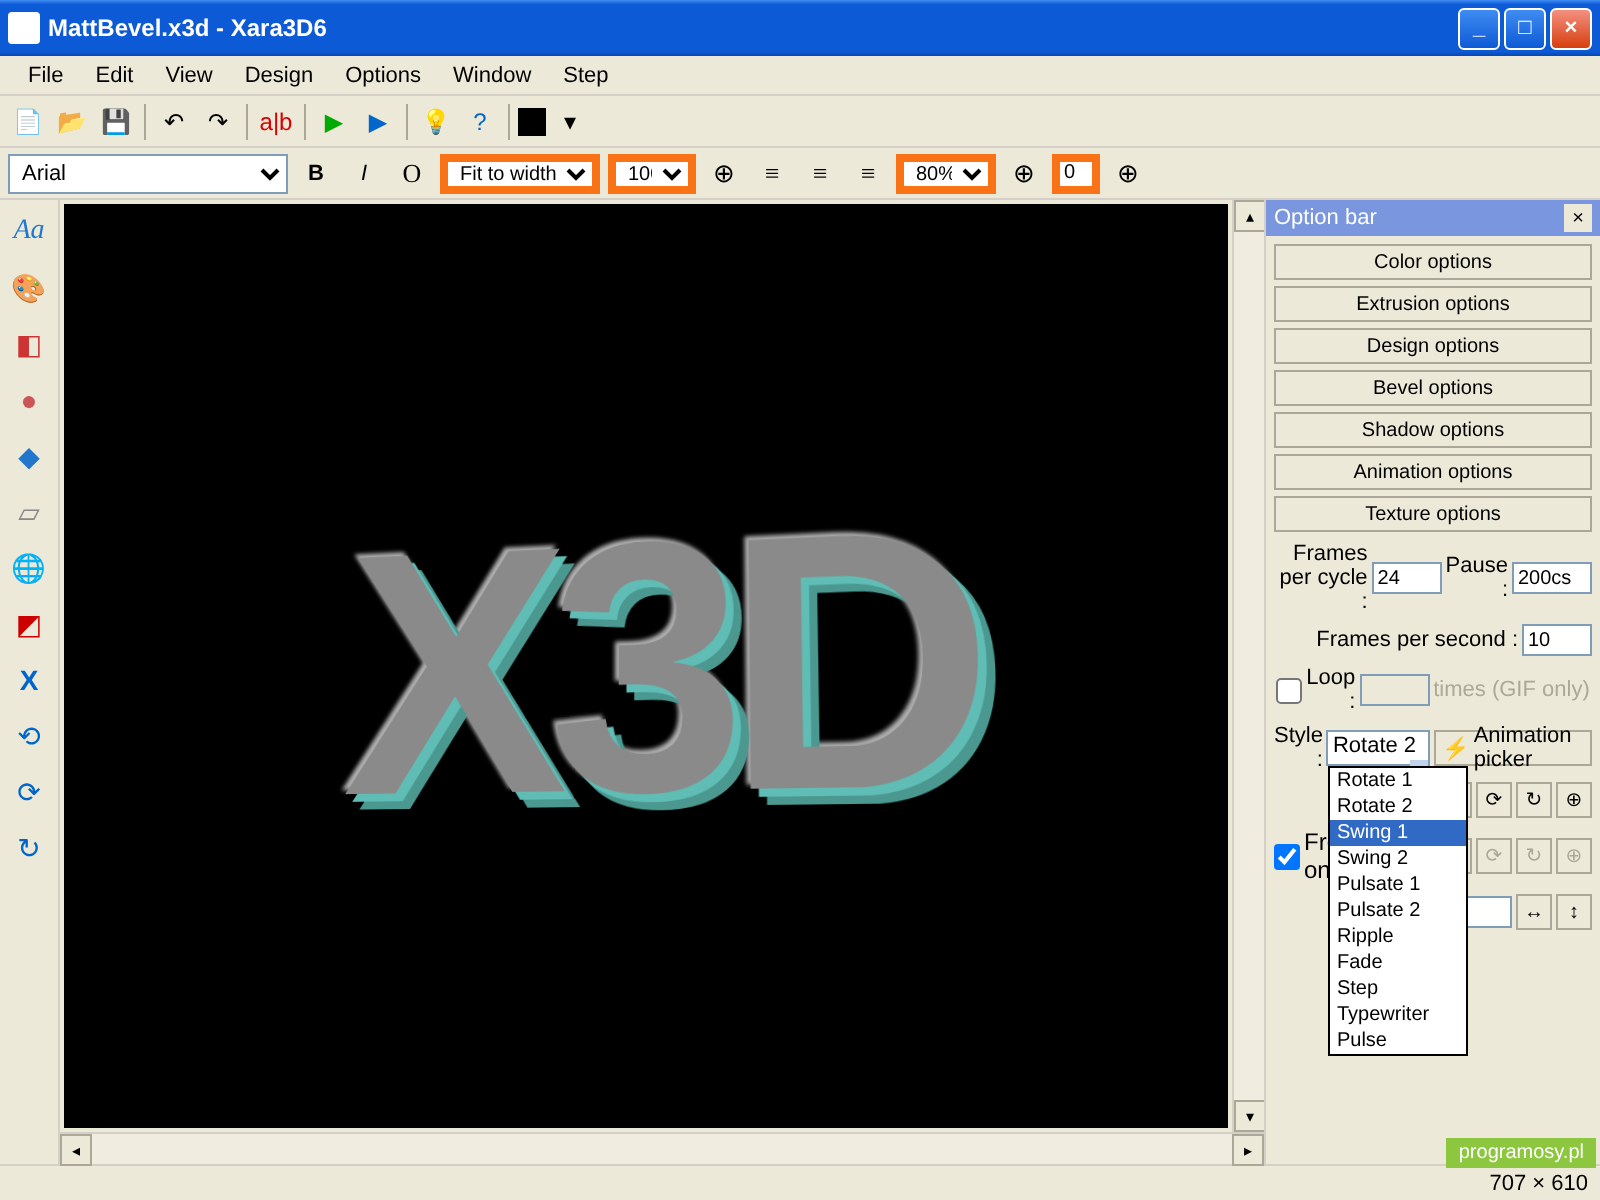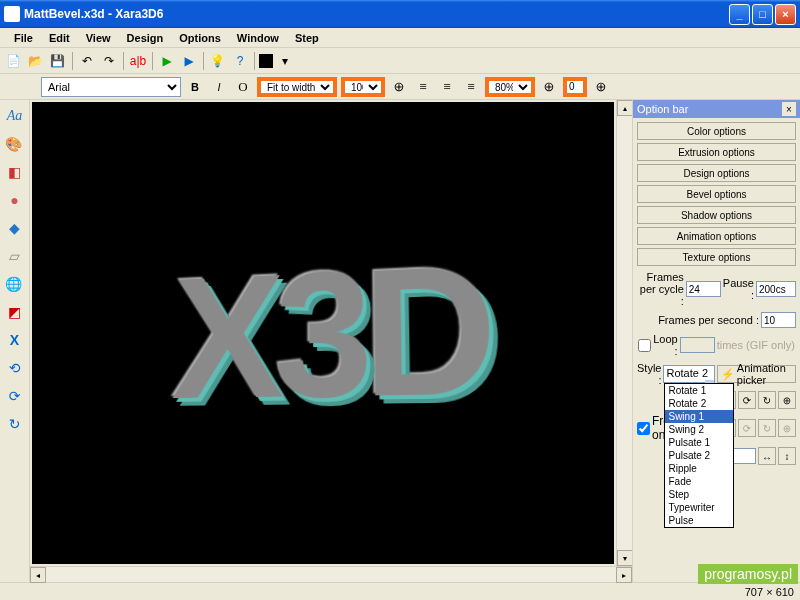--- a/index.html
+++ b/index.html
@@ -6,26 +6,26 @@
 body { background: #ece9d8; width: 800px; height: 600px; overflow: hidden; position: relative; }
 .titlebar { height: 28px; background: linear-gradient(to bottom, #3f8cf3 0%, #0d5ad6 8%, #0d5ad6 92%, #0947b0 100%); display: flex; align-items: center; padding: 0 4px; color: white; }
 .titlebar-icon { width: 16px; height: 16px; background: #fff; border-radius: 2px; margin-right: 4px; }
 .titlebar-text { flex: 1; font-weight: bold; font-size: 12px; }
 .win-btns { display: flex; gap: 2px; }
 .win-btn { width: 21px; height: 21px; border: 1px solid #fff; border-radius: 3px; display: flex; align-items: center; justify-content: center; color: white; font-weight: bold; cursor: pointer; }
 .win-btn.min { background: linear-gradient(#3f8cf3,#0d5ad6); }
 .win-btn.max { background: linear-gradient(#3f8cf3,#0d5ad6); }
 .win-btn.close { background: linear-gradient(#f39080,#d63f0d); }
 .menubar { height: 20px; background: #ece9d8; display: flex; align-items: center; padding: 0 6px; border-bottom: 1px solid #d4d0c8; }
-.menu-item { padding: 2px 8px; cursor: pointer; font-weight: bold; }
+.menu-item { padding: 2px 8px; cursor: pointer; }
 .toolbar { height: 26px; background: #ece9d8; display: flex; align-items: center; padding: 0 4px; gap: 2px; border-bottom: 1px solid #d4d0c8; }
 .tool-btn { width: 20px; height: 20px; border: 1px solid transparent; display: flex; align-items: center; justify-content: center; cursor: pointer; font-size: 12px; }
 .tool-sep { width: 1px; height: 18px; background: #aca899; margin: 0 2px; }
 .format-bar { height: 26px; background: #ece9d8; display: flex; align-items: center; padding: 0 4px; gap: 4px; border-bottom: 1px solid #d4d0c8; }
-.font-select { width: 140px; height: 20px; border: 1px solid #7f9db9; background: white; padding: 0 2px; margin-left: 37px; }
+.font-select { width: 140px; height: 20px; border: 1px solid #7f9db9; background: white; padding: 0 2px; }
 .fmt-btn { width: 20px; height: 20px; border: 1px solid transparent; display: flex; align-items: center; justify-content: center; cursor: pointer; font-family: Georgia, serif; font-size: 13px; }
 .dropdown-small { height: 20px; border: 4px solid #f97316; background: white; padding: 0 2px; font-size: 10px; }
 .main-area { display: flex; height: calc(600px - 28px - 20px - 26px - 26px - 18px); }
 .left-toolbar { width: 30px; background: #ece9d8; border-right: 1px solid #d4d0c8; display: flex; flex-direction: column; align-items: center; padding: 4px 0; gap: 4px; }
 .side-tool { width: 24px; height: 24px; display: flex; align-items: center; justify-content: center; cursor: pointer; border-radius: 2px; font-size: 14px; }
 .canvas-area { flex: 1; display: flex; flex-direction: column; background: #ece9d8; }
 .canvas-viewport { flex: 1; background: #000; margin: 2px; position: relative; overflow: hidden; display: flex; align-items: center; justify-content: center; }
 .x3d-text { font-size: 180px; font-weight: bold; font-family: Arial, sans-serif; color: #8a8a8a; text-shadow: 4px 4px 0 #5fbdb5, 8px 8px 0 #4a9890, -2px -2px 2px #b0b0b0; transform: perspective(800px) rotateX(8deg) rotateY(-12deg); letter-spacing: -10px; }
 .scrollbar-v { width: 16px; background: #ece9d8; border-left: 1px solid #d4d0c8; display: flex; flex-direction: column; }
 .scrollbar-h { height: 16px; background: #ece9d8; border-top: 1px solid #d4d0c8; display: flex; }
@@ -40,21 +40,21 @@
 .param-row label { flex: 1; text-align: right; }
 .param-input { width: 35px; height: 16px; border: 1px solid #7f9db9; background: white; font-size: 10px; padding: 0 2px; }
 .style-select { width: 70px; height: 18px; border: 1px solid #7f9db9; background: white; font-size: 10px; position: relative; }
 .dropdown-list { position: absolute; top: 17px; left: 0; width: 70px; background: white; border: 1px solid #000; z-index: 100; }
 .dd-item { padding: 1px 3px; font-size: 10px; cursor: pointer; }
 .dd-item.sel { background: #316ac5; color: white; }
 .anim-picker-btn { height: 18px; border: 1px solid #aca899; background: #ece9d8; font-size: 10px; padding: 0 3px; cursor: pointer; display: flex; align-items: center; gap: 2px; }
 .small-btn-row { display: flex; gap: 2px; }
 .small-btn { width: 18px; height: 18px; border: 1px solid #aca899; background: #ece9d8; font-size: 10px; cursor: pointer; display: flex; align-items: center; justify-content: center; }
 .statusbar { height: 18px; background: #ece9d8; border-top: 1px solid #d4d0c8; display: flex; align-items: center; justify-content: flex-end; padding: 0 6px; font-size: 10px; gap: 8px; }
-.watermark { position: absolute; bottom: 16px; right: 2px; background: #8dc63f; color: white; padding: 2px 6px; font-size: 14px; z-index: 200; }
+.watermark { position: absolute; bottom: 16px; right: 2px; background: #8dc63f; color: white; padding: 2px 6px; font-size: 10px; z-index: 200; }
 .disabled-text { color: #aca899; }
 </style>
 </head>
 <body>
 
 <div class="titlebar">
   <div class="titlebar-icon"></div>
   <div class="titlebar-text">MattBevel.x3d - Xara3D6</div>
   <div class="win-btns">
     <div class="win-btn min">_</div>

